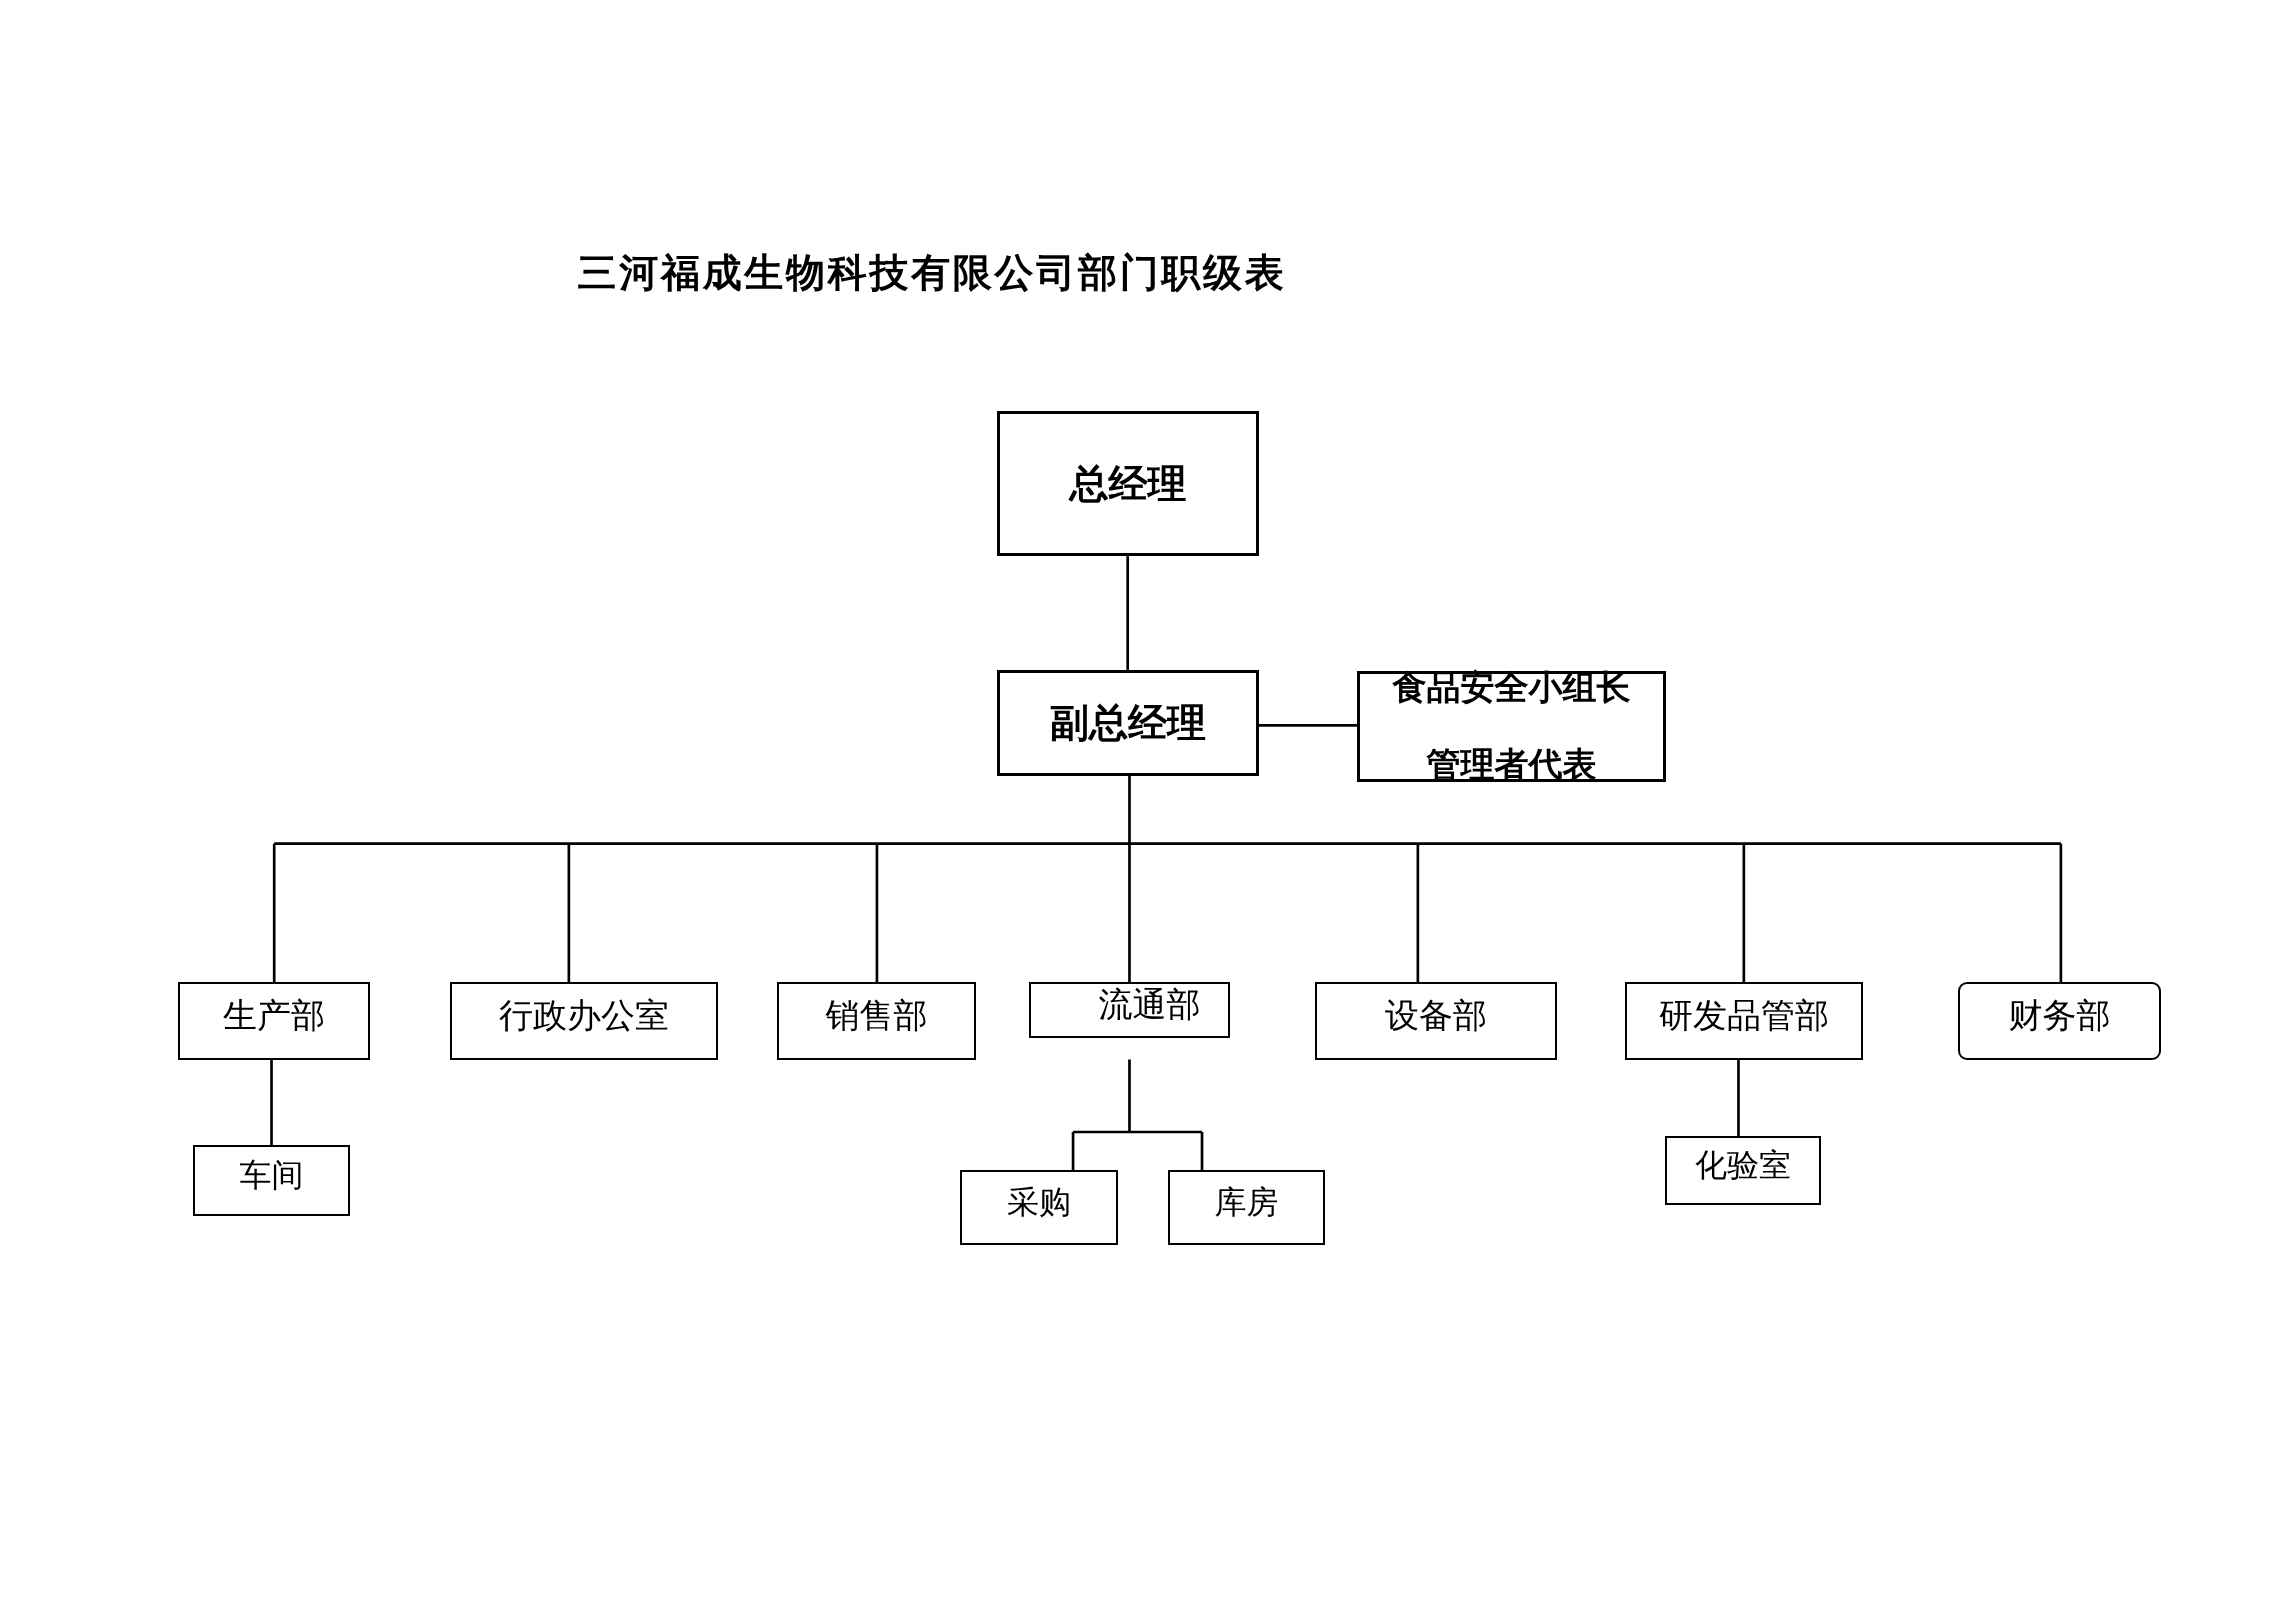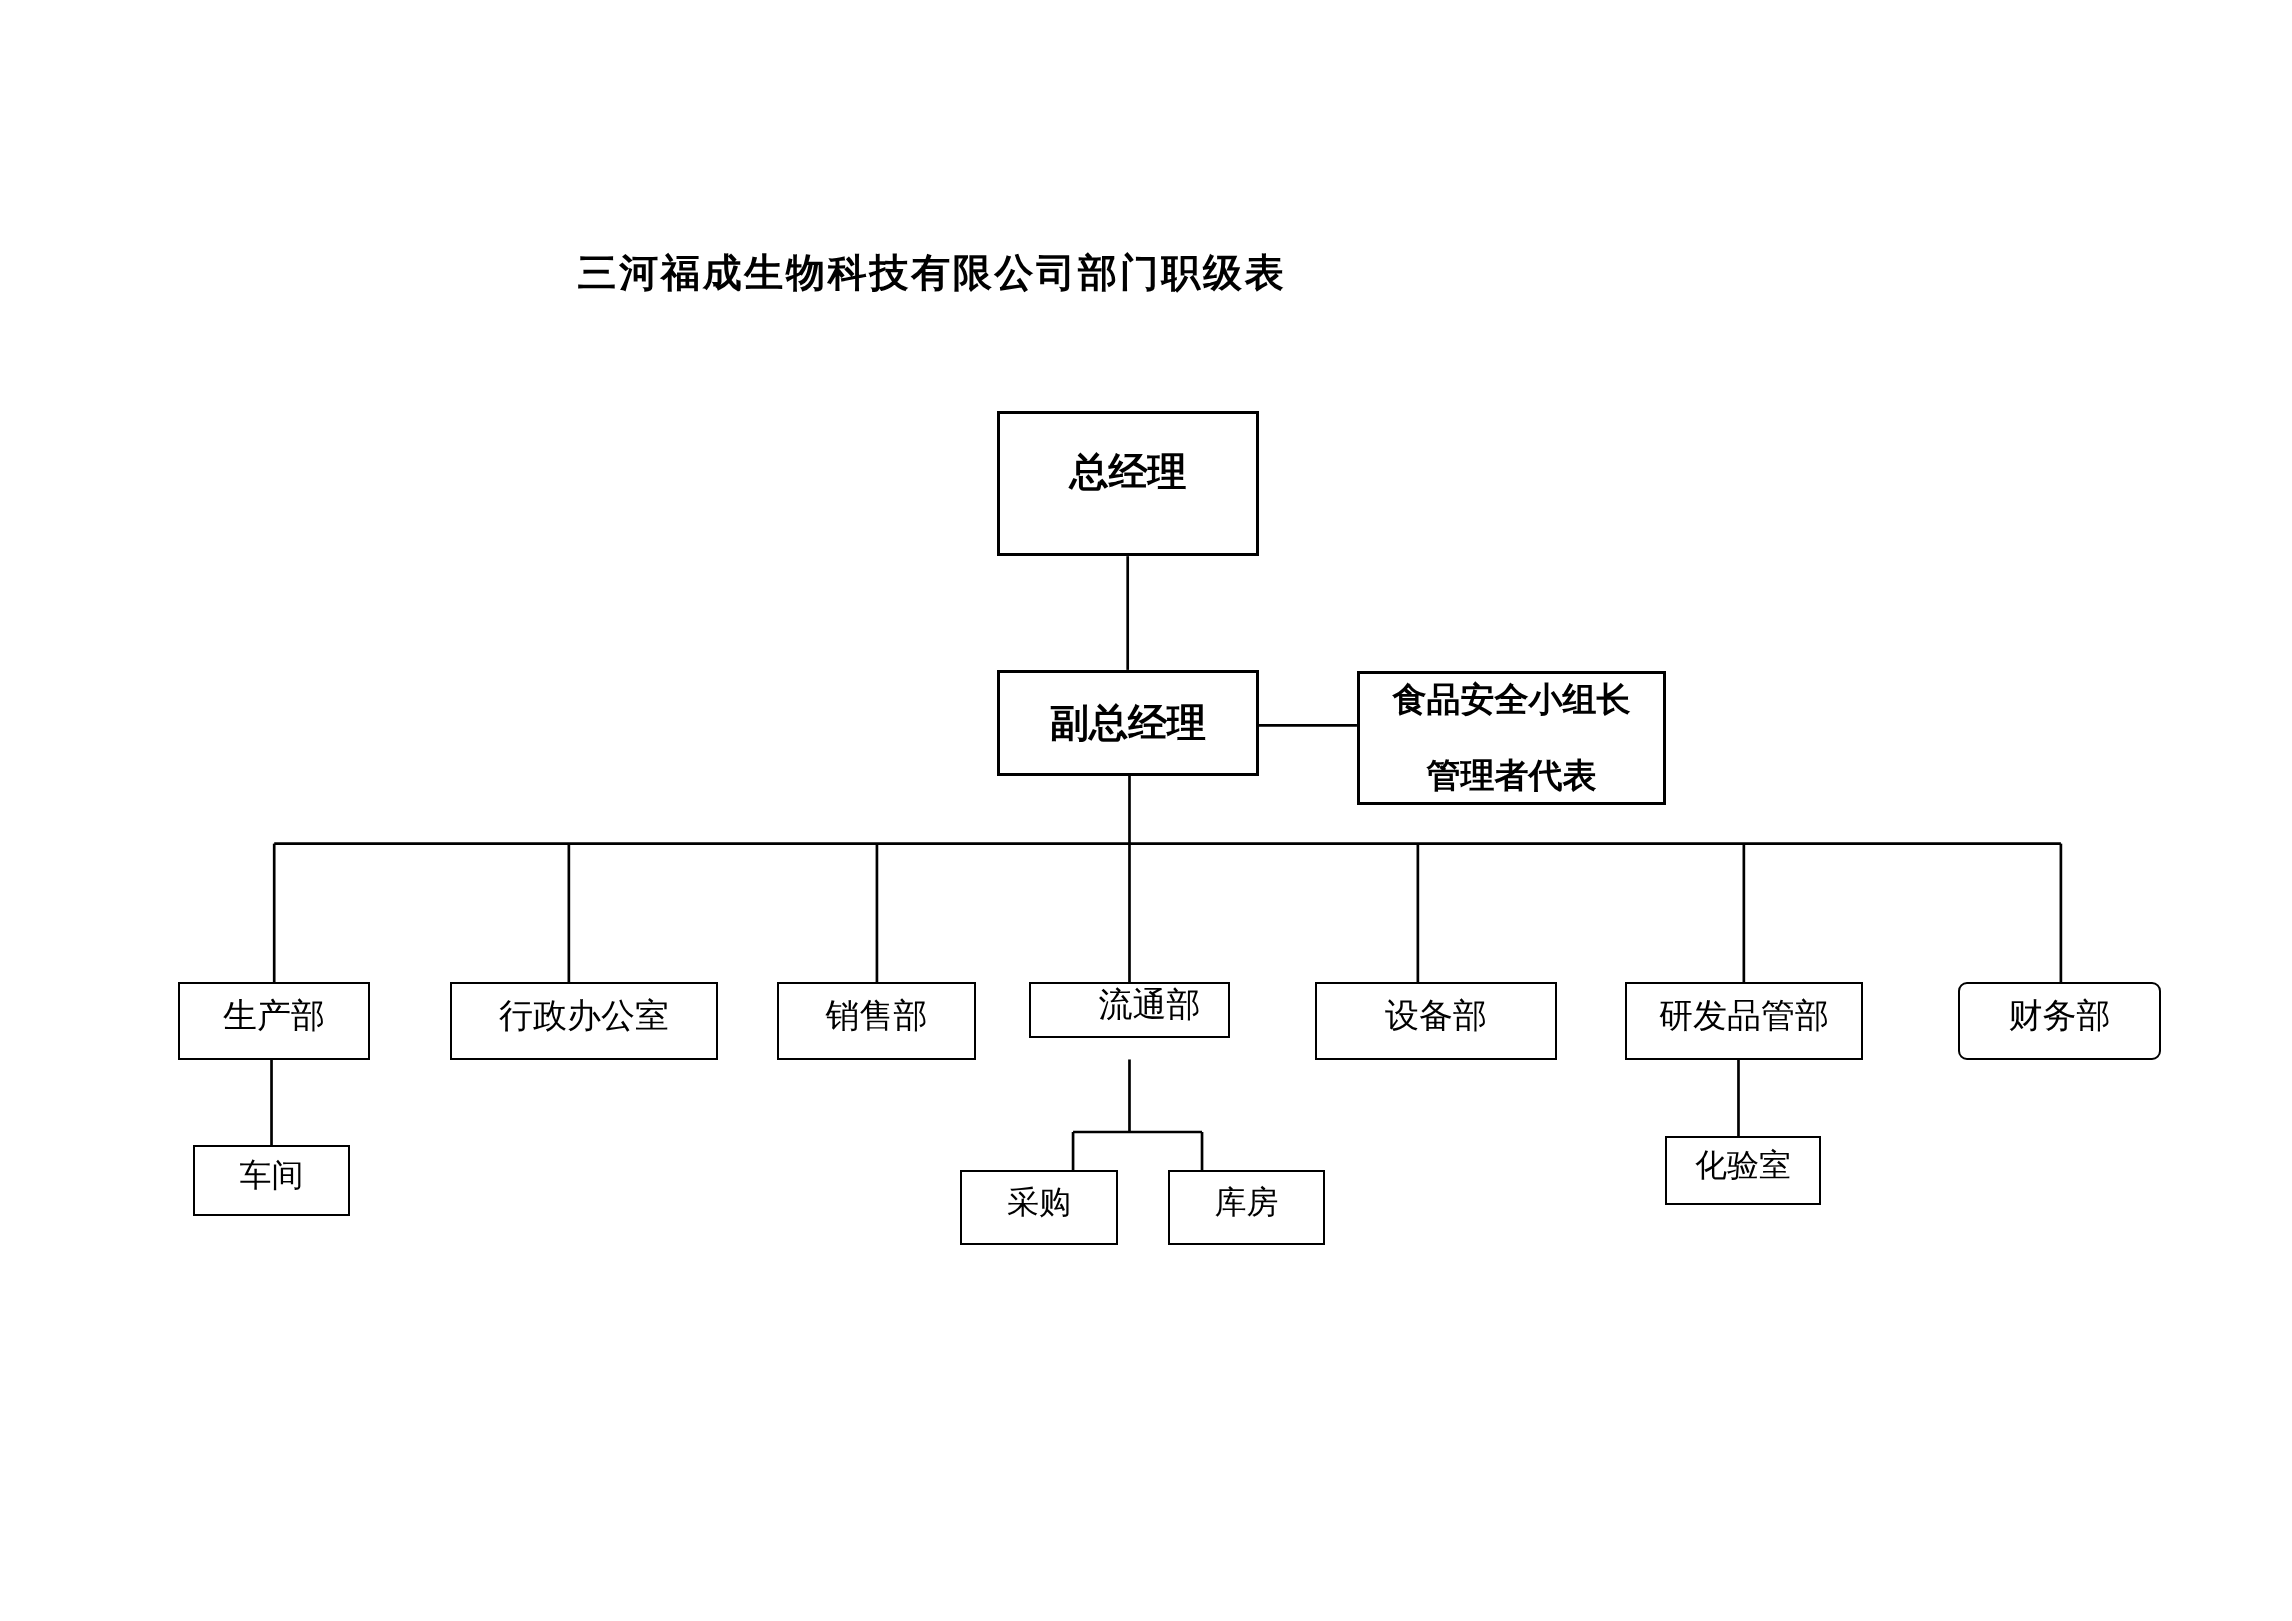--- a/index.html
+++ b/index.html
@@ -45,21 +45,21 @@
     justify-content: center;
     text-align: center;
   }
   .node.lvl-top {
     border-width: 3.6px;
     font-weight: 700;
     font-size: 39px;
   }
   .node.lvl-top.start {
     align-items: flex-start;
-    padding-top: 31px;
+    padding-top: 43px;
   }
   .node.lvl-staff {
     border-width: 3.6px;
     font-weight: 700;
     font-size: 34px;
     flex-direction: column;
     line-height: 1.18;
   }
   .node.lvl-dept {
     font-weight: 400;
@@ -67,21 +67,21 @@
     padding-bottom: 10.7px;
   }
   .node.lvl-sub {
     font-weight: 400;
     font-size: 32px;
     padding-bottom: 9px;
   }
   
   #node-gm      { left: 997px; top: 411px;  width: 262px; height: 145px; }
   #node-dgm     { left: 997px; top: 670px;  width: 262px; height: 106px; }
-  #node-food    { left: 1357px; top: 671px;  width: 309px; height: 134px; gap: 36px; }
+  #node-food    { left: 1357px; top: 671px;  width: 309px; height: 111px; gap: 36px; }
   #node-dept-0  { left: 178px;  top: 982px; width: 192px; height: 78px; }
   #node-dept-1  { left: 450px;  top: 982px; width: 268px; height: 78px; }
   #node-dept-2  { left: 777px;  top: 982px; width: 199px; height: 78px; }
   #node-dept-3  { left: 1029px; top: 982px; width: 201px; height: 56px; padding-left: 40px; }
   #node-dept-4  { left: 1315px; top: 982px; width: 242px; height: 78px; }
   #node-dept-5  { left: 1625px; top: 982px; width: 238px; height: 78px; }
   #node-dept-6  { left: 1958px; top: 982px; width: 203px; height: 78px; border-radius: 9px; }
   #node-sub-0   { left: 193px;  top: 1145px; width: 157px; height: 71px; justify-content: center; }
   #node-sub-1   { left: 960px; top: 1170px; width: 158px; height: 75px; }
   #node-sub-2   { left: 1168px; top: 1170px; width: 157px; height: 75px; }

